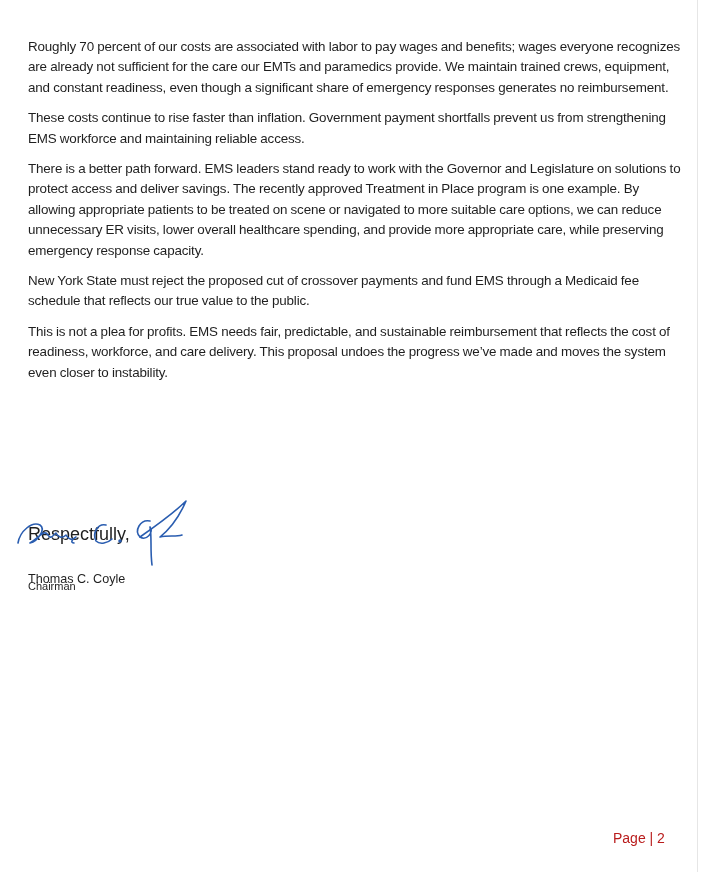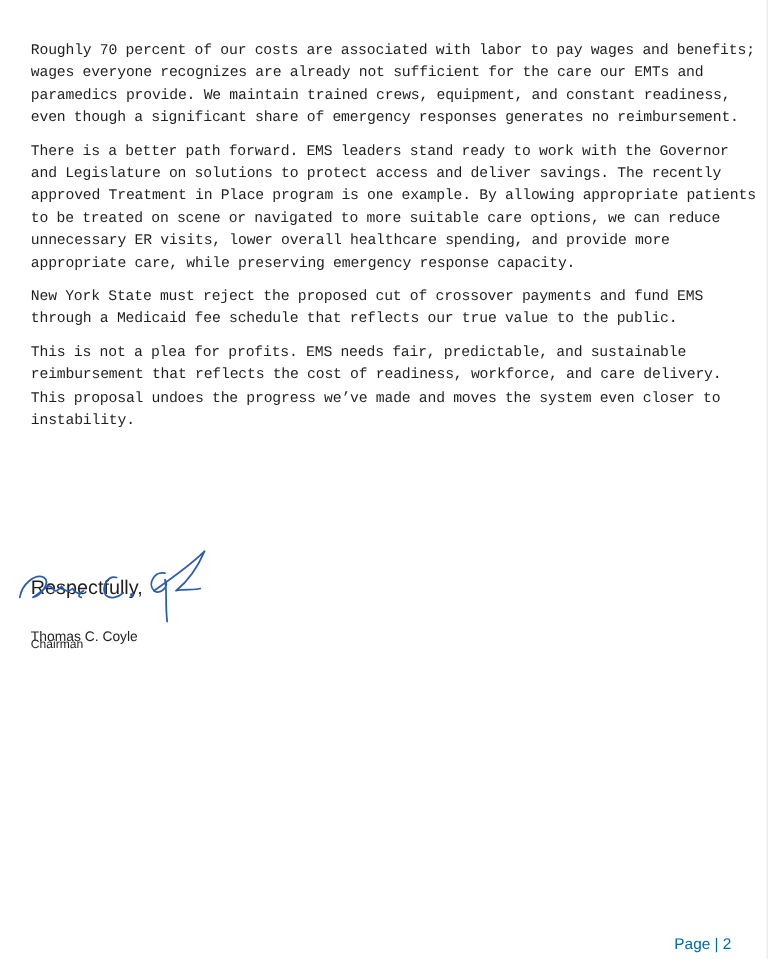--- a/index.html
+++ b/index.html
@@ -2,39 +2,40 @@
 <html><head>
 <meta charset="utf-8">
 <style>
   html, body { margin: 0; padding: 0; }
   body {
     width: 712px; height: 872px; background: #ffffff; position: relative; overflow: hidden;
     font-family: "Liberation Sans", "DejaVu Sans", sans-serif;
     color: #1f1f1f;
   }
   .right-edge { position: absolute; left: 697px; top: 0; width: 1px; height: 872px; background: #e6e6e6; }
-  .page { position: absolute; left: 28px; top: 37px; width: 660px; font-family: Liberation Mono, monospace; }
+  .page { position: absolute; left: 28px; top: 37px; width: 660px; }
   .para {
     font-size: 13.4px; line-height: 20.4px; margin: 0 0 10px 0;
     letter-spacing: -0.15px; word-spacing: -0.3px;
     font-stretch: condensed;
   }
   .closing { position: absolute; left: 28px; top: 492px; font-size: 18px; line-height: 20px; margin-top: 32px; }
   .signature { position: absolute; left: 10px; top: 493px; width: 190px; height: 80px; }
   .name { position: absolute; left: 28px; top: 555px; font-size: 12.6px; line-height: 20px; margin-top: 14px; }
   .title { position: absolute; left: 28px; top: 576px; font-size: 11px; line-height: 20px; }
-  .footer { position: absolute; left: 613px; top: 830px; font-size: 14px; color: #0369a1; margin-top: 20px; }
+  .footer { position: absolute; left: 613px; top: 830px; font-size: 14px; color: #b91c1c; }
 </style>
 </head>
 <body>
 
 <div class="right-edge"></div>
 
 <div class="page">
   <p class="para">Roughly 70 percent of our costs are associated with labor to pay wages and benefits; wages everyone recognizes are already not sufficient for the care our EMTs and paramedics provide. We maintain trained crews, equipment, and constant readiness, even though a significant share of emergency responses generates no reimbursement.</p>
+  <p class="para">These costs continue to rise faster than inflation. Government payment shortfalls prevent us from strengthening EMS workforce and maintaining reliable access.</p>
   <p class="para">There is a better path forward. EMS leaders stand ready to work with the Governor and Legislature on solutions to protect access and deliver savings. The recently approved Treatment in Place program is one example. By allowing appropriate patients to be treated on scene or navigated to more suitable care options, we can reduce unnecessary ER visits, lower overall healthcare spending, and provide more appropriate care, while preserving emergency response capacity.</p>
   <p class="para">New York State must reject the proposed cut of crossover payments and fund EMS through a Medicaid fee schedule that reflects our true value to the public.</p>
   <p class="para">This is not a plea for profits. EMS needs fair, predictable, and sustainable reimbursement that reflects the cost of readiness, workforce, and care delivery. This proposal undoes the progress we’ve made and moves the system even closer to instability.</p>
 </div>
 
 <div class="closing">Respectfully,</div>
 
 <svg class="signature" viewBox="0 0 190 80">
   <g fill="none" stroke="#2a5db0" stroke-width="1.6" stroke-linecap="round" stroke-linejoin="round">
     <path d="M8 50 C 10 38, 22 28, 30 32 C 36 36, 28 48, 20 50 C 30 44, 34 36, 38 42 C 40 46, 42 44, 46 40 C 48 44, 52 46, 56 42 C 58 46, 62 48, 66 44 C 62 46, 60 50, 64 50"></path>

